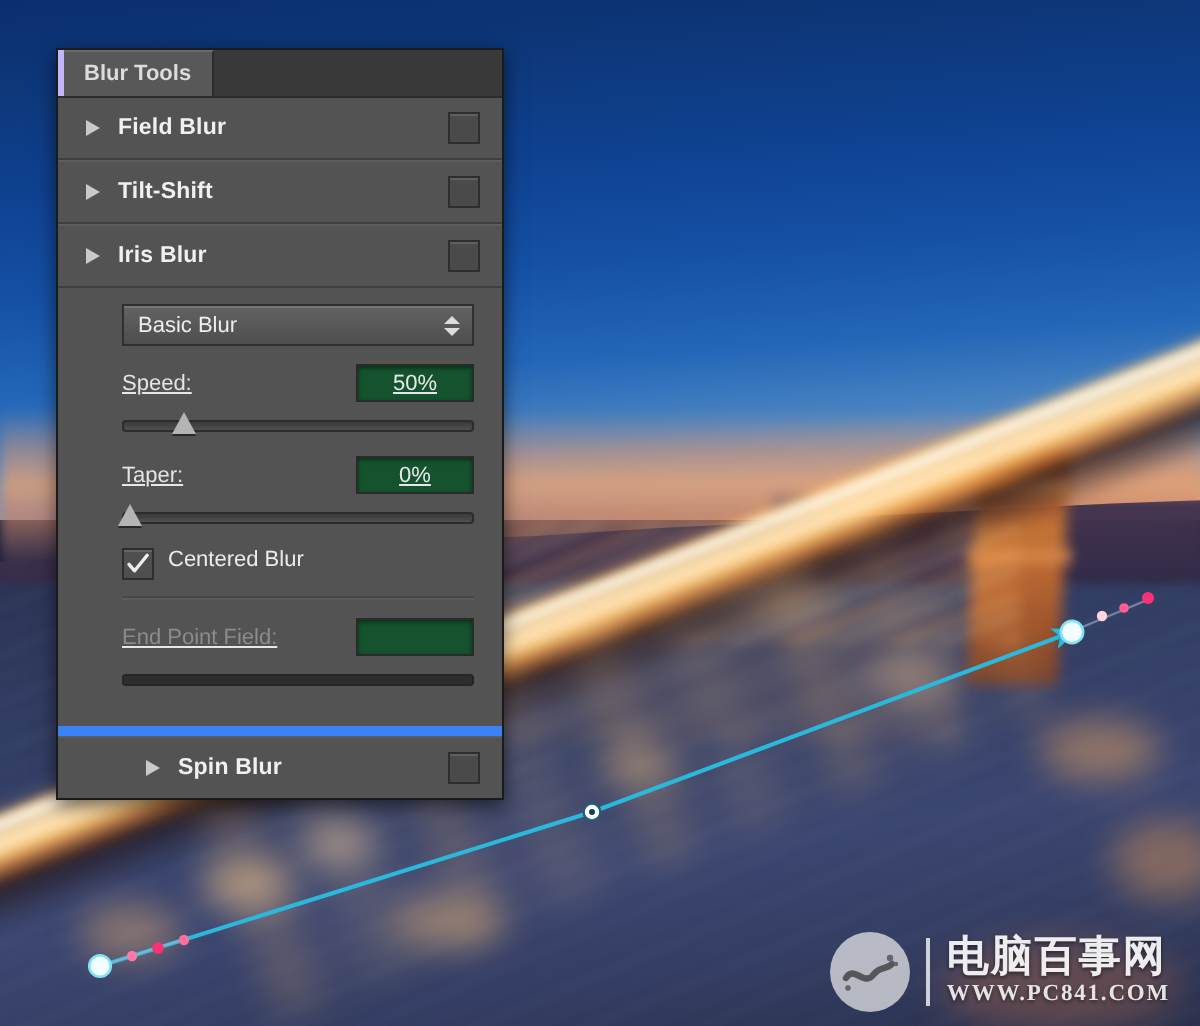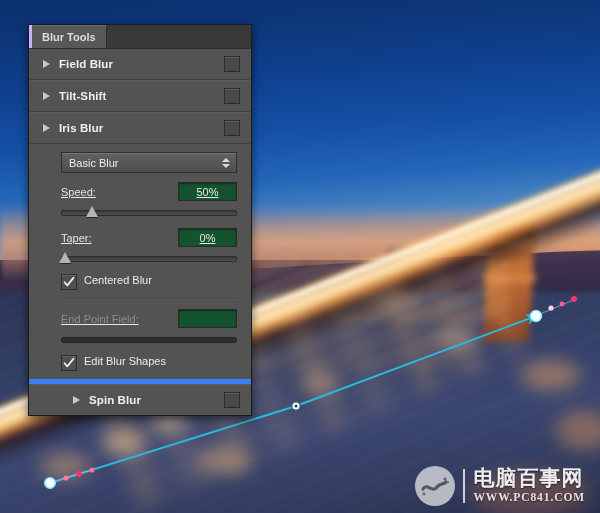--- a/index.html
+++ b/index.html
@@ -622,28 +622,20 @@
         <div class="pb-divider"></div>
 
         <div class="field-row">
           <span class="field-label disabled">End Point Field:</span>
           <span class="field-value disabled"></span>
         </div>
         <div class="slider">
           <div class="slider-track disabled"></div>
         </div>
 
-        <div class="checkline">
-          <span class="chk-sm">
-            <svg width="12" height="12" viewBox="0 0 12 12">
-              <path d="M1.5 6.2 L4.3 9.4 L10.6 1.6" fill="none" stroke="#ededed" stroke-width="1.7" stroke-linecap="round" stroke-linejoin="round"></path>
-            </svg>
-          </span>
-          <span class="checkline-label">Edit Blur Shapes</span>
-        </div>
       </div>
 
       <div class="blur-row" style="border-bottom:none;padding-left:44px;">
         <span class="tri tri-right"></span>
         <span class="blur-name">Spin Blur</span>
         <span class="chk"></span>
       </div>
 
     </div>
   </div>

